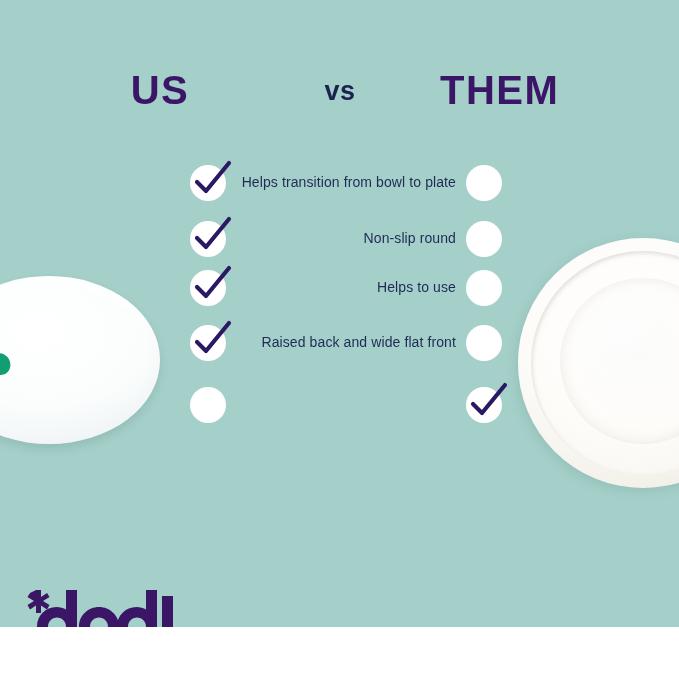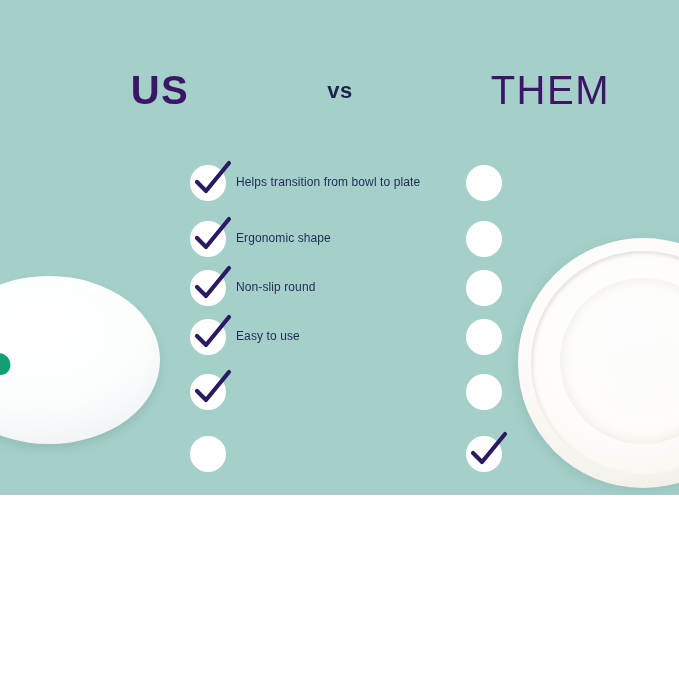--- a/index.html
+++ b/index.html
@@ -8,21 +8,21 @@
   }
   body {
     width: 679px;
     height: 679px;
     overflow: hidden;
     font-family: "Liberation Sans", sans-serif;
   }
   #stage {
     position: relative;
     width: 679px;
-    height: 495px;
+    height: 627px;
     background: #a5d0ca;
     overflow: hidden;
   }
 
   
   .header {
     position: absolute;
     top: 62px;
     left: 0;
     width: 679px;
@@ -39,34 +39,34 @@
     letter-spacing: 1.5px;
     color: #3b1566;
     line-height: 56px;
   }
   .hdr-vs {
     position: absolute;
     left: 288px;
     top: 6px;
     width: 104px;
     text-align: center;
-    font-size: 22px;
+    font-size: 27px;
     font-weight: 700;
     letter-spacing: 0.5px;
     color: #1d2350;
     line-height: 46px;
   }
   .hdr-them {
     position: absolute;
     left: 440px;
     top: 0;
     width: 170px;
-    text-align: right;
+    text-align: left;
     font-size: 40px;
-    font-weight: 400;
+    font-weight: 700;
     letter-spacing: 1.5px;
     color: #3b1566;
     line-height: 56px;
   }
 
   
   .rows {
     position: absolute;
     left: 186px;
     top: 152px;
@@ -107,23 +107,23 @@
   .mark svg path {
     fill: none;
     stroke: #2b1a63;
     stroke-width: 4.2;
     stroke-linecap: round;
     stroke-linejoin: round;
   }
 
   .feat {
     flex: 1 1 auto;
-    text-align: left;
+    text-align: right;
     color: #1f2a55;
-    font-size: 12px;
+    font-size: 14px;
     line-height: 1.28;
     padding: 0 6px;
     letter-spacing: 0.1px;
   }
 
   
   .plate-left {
     position: absolute;
     left: -62px;
     top: 276px;
@@ -243,67 +243,56 @@
         <svg viewBox="0 0 48 48">
             <path d="M11 25 L20 34 L43 6"></path>
           </svg>
       </div>
       <div class="feat">Helps transition from bowl to plate</div>
       <div class="mark">
         <div class="disc"></div>
       </div>
     </div>
 
+
     <div class="row">
       <div class="mark">
         <div class="disc"></div>
         <svg viewBox="0 0 48 48">
             <path d="M11 25 L20 34 L43 6"></path>
           </svg>
       </div>
-      <div class="feat">Ergonomic shape</div>
+      <div class="feat">Non-slip round</div>
       <div class="mark">
         <div class="disc"></div>
       </div>
     </div>
 
     <div class="row">
       <div class="mark">
         <div class="disc"></div>
         <svg viewBox="0 0 48 48">
             <path d="M11 25 L20 34 L43 6"></path>
           </svg>
       </div>
-      <div class="feat">Non-slip round</div>
-      <div class="mark">
-        <div class="disc"></div>
-      </div>
-    </div>
-
-    <div class="row">
-      <div class="mark">
-        <div class="disc"></div>
-        <svg viewBox="0 0 48 48">
-            <path d="M11 25 L20 34 L43 6"></path>
-          </svg>
-      </div>
-      <div class="feat">Easy to use</div>
+      <div class="feat">Helps to use</div>
       <div class="mark">
         <div class="disc"></div>
       </div>
     </div>
 
 
     <div class="row tall">
       <div class="mark">
         <div class="disc"></div>
         <svg viewBox="0 0 48 48">
             <path d="M11 25 L20 34 L43 6"></path>
           </svg>
       </div>
+      <div class="feat">Raised back and wide flat front</div>
       <div class="mark">
         <div class="disc"></div>
       </div>
     </div>
 
     <div class="row tall">
       <div class="mark">
         <div class="disc"></div>
       </div>
       <div class="mark">

